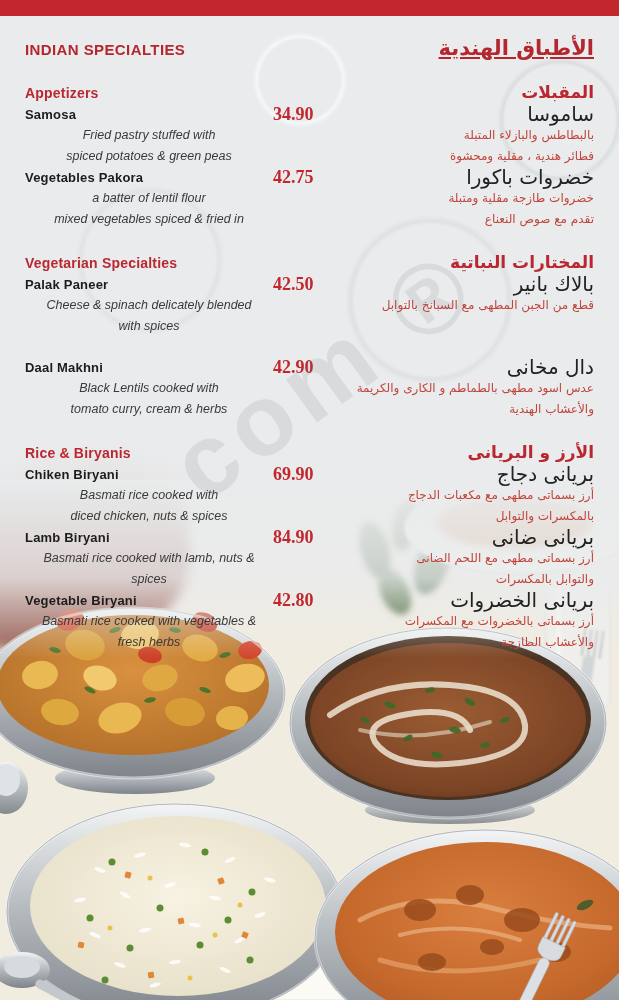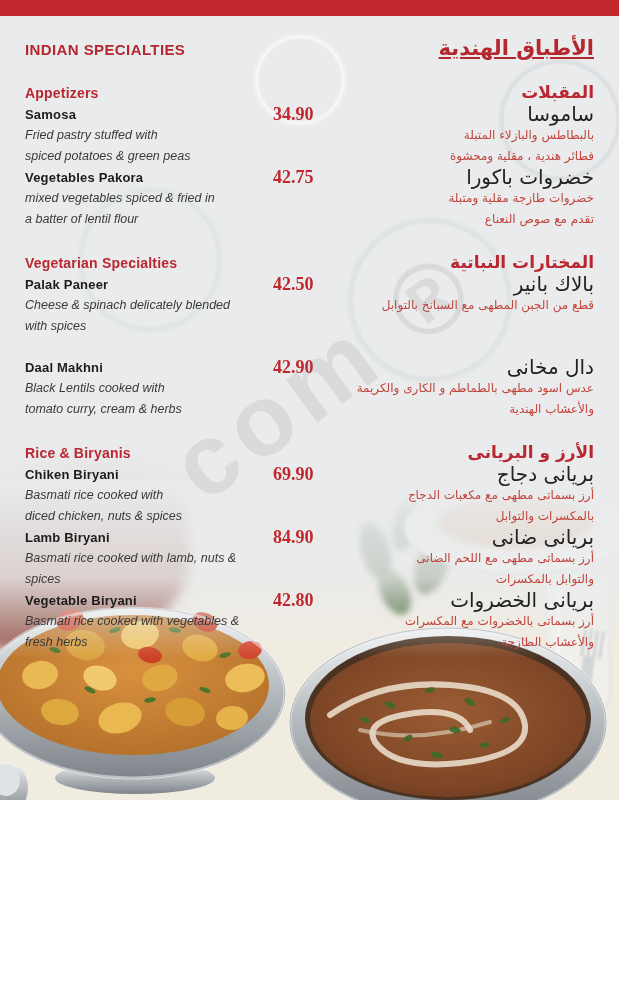--- a/index.html
+++ b/index.html
@@ -1,17 +1,17 @@
 <!DOCTYPE html>
 <html><head>
 <meta charset="utf-8">
 <style>
   html,body{margin:0;padding:0;background:#ffffff;}
   .page{
-    position:relative;width:619px;height:800px;overflow:hidden;
+    position:relative;width:619px;height:1000px;overflow:hidden;
     font-family:"Liberation Sans",sans-serif;
     background:
       radial-gradient(circle at 90px 640px, rgba(203,150,150,.14) 0 120px, transparent 200px),
       radial-gradient(circle at 560px 120px, transparent 55px, rgba(208,212,214,.55) 58px, transparent 63px),
       radial-gradient(circle at 430px 300px, transparent 75px, rgba(210,214,216,.45) 79px, transparent 85px),
       radial-gradient(circle at 150px 260px, transparent 65px, rgba(212,216,218,.4) 69px, transparent 75px),
       radial-gradient(circle at 300px 80px, transparent 40px, rgba(255,255,255,.6) 43px, transparent 48px),
       #e9ebec;
   }
   .top-bar{position:absolute;top:0;left:0;width:619px;height:16px;background:#c1272d;z-index:4;}
@@ -19,21 +19,21 @@
   .title-row{display:flex;justify-content:space-between;align-items:baseline;margin-top:20px;}
   .title-en{color:#b5272e;font-size:15px;font-weight:bold;letter-spacing:.4px;}
   .title-ar{color:#b5272e;font-size:21px;font-weight:bold;font-family:"DejaVu Sans",sans-serif;direction:rtl;text-decoration:underline;}
   .sec{margin-top:22px;}
   .sec-head{display:flex;justify-content:space-between;align-items:baseline;margin-bottom:2px;}
   .sec-head-en{color:#bb2730;font-size:14px;font-weight:bold;letter-spacing:.2px;}
   .sec-head-ar{color:#bb2730;font-size:17px;font-weight:bold;font-family:"DejaVu Sans",sans-serif;direction:rtl;}
   .item{display:grid;grid-template-columns:248px 65px 1fr;align-items:start;}
   .item.gap-above{margin-top:20px;}
   .en-name{font-size:13px;font-weight:bold;color:#1c1c1c;line-height:21px;letter-spacing:.2px;}
-  .en-desc{font-size:12.5px;font-style:italic;color:#3a3a3a;line-height:21px;}
+  .en-desc{font-size:12.5px;font-style:italic;color:#3a3a3a;line-height:21px;text-align:center;}
   .price{font-size:18px;font-weight:bold;color:#c1272d;line-height:21px;font-family:Liberation Serif, serif;}
   .ar-col{direction:rtl;text-align:right;font-family:"DejaVu Sans",sans-serif;}
   .ar-name{font-size:20px;color:#222;line-height:21px;}
   .ar-desc{font-size:12px;color:#c2453c;line-height:21px;}
   .ar-desc:empty{display:none;}
   .watermark{
     position:absolute;left:150px;top:430px;z-index:3;pointer-events:none;
     transform:rotate(-36deg);transform-origin:left top;
     font-size:100px;font-weight:bold;letter-spacing:8px;
     color:rgba(110,112,118,.13);white-space:nowrap;
@@ -66,22 +66,22 @@
         <div class="price">34.90</div>
         <div class="ar-col">
           <div class="ar-name">ساموسا</div>
           <div class="ar-desc">بالبطاطس والبازلاء المتبلة</div>
           <div class="ar-desc">فطائر هندية ، مقلية ومحشوة</div>
         </div>
       </div>
       <div class="item">
         <div>
           <div class="en-name">Vegetables Pakora</div>
+          <div class="en-desc">a batter of lentil flour</div>
           <div class="en-desc">mixed vegetables spiced &amp; fried in</div>
-          <div class="en-desc">a batter of lentil flour</div>
         </div>
         <div class="price">42.75</div>
         <div class="ar-col">
           <div class="ar-name">خضروات باكورا</div>
           <div class="ar-desc">خضروات طازجة مقلية ومتبلة</div>
           <div class="ar-desc">تقدم مع صوص النعناع</div>
         </div>
       </div>
     </div>
 

